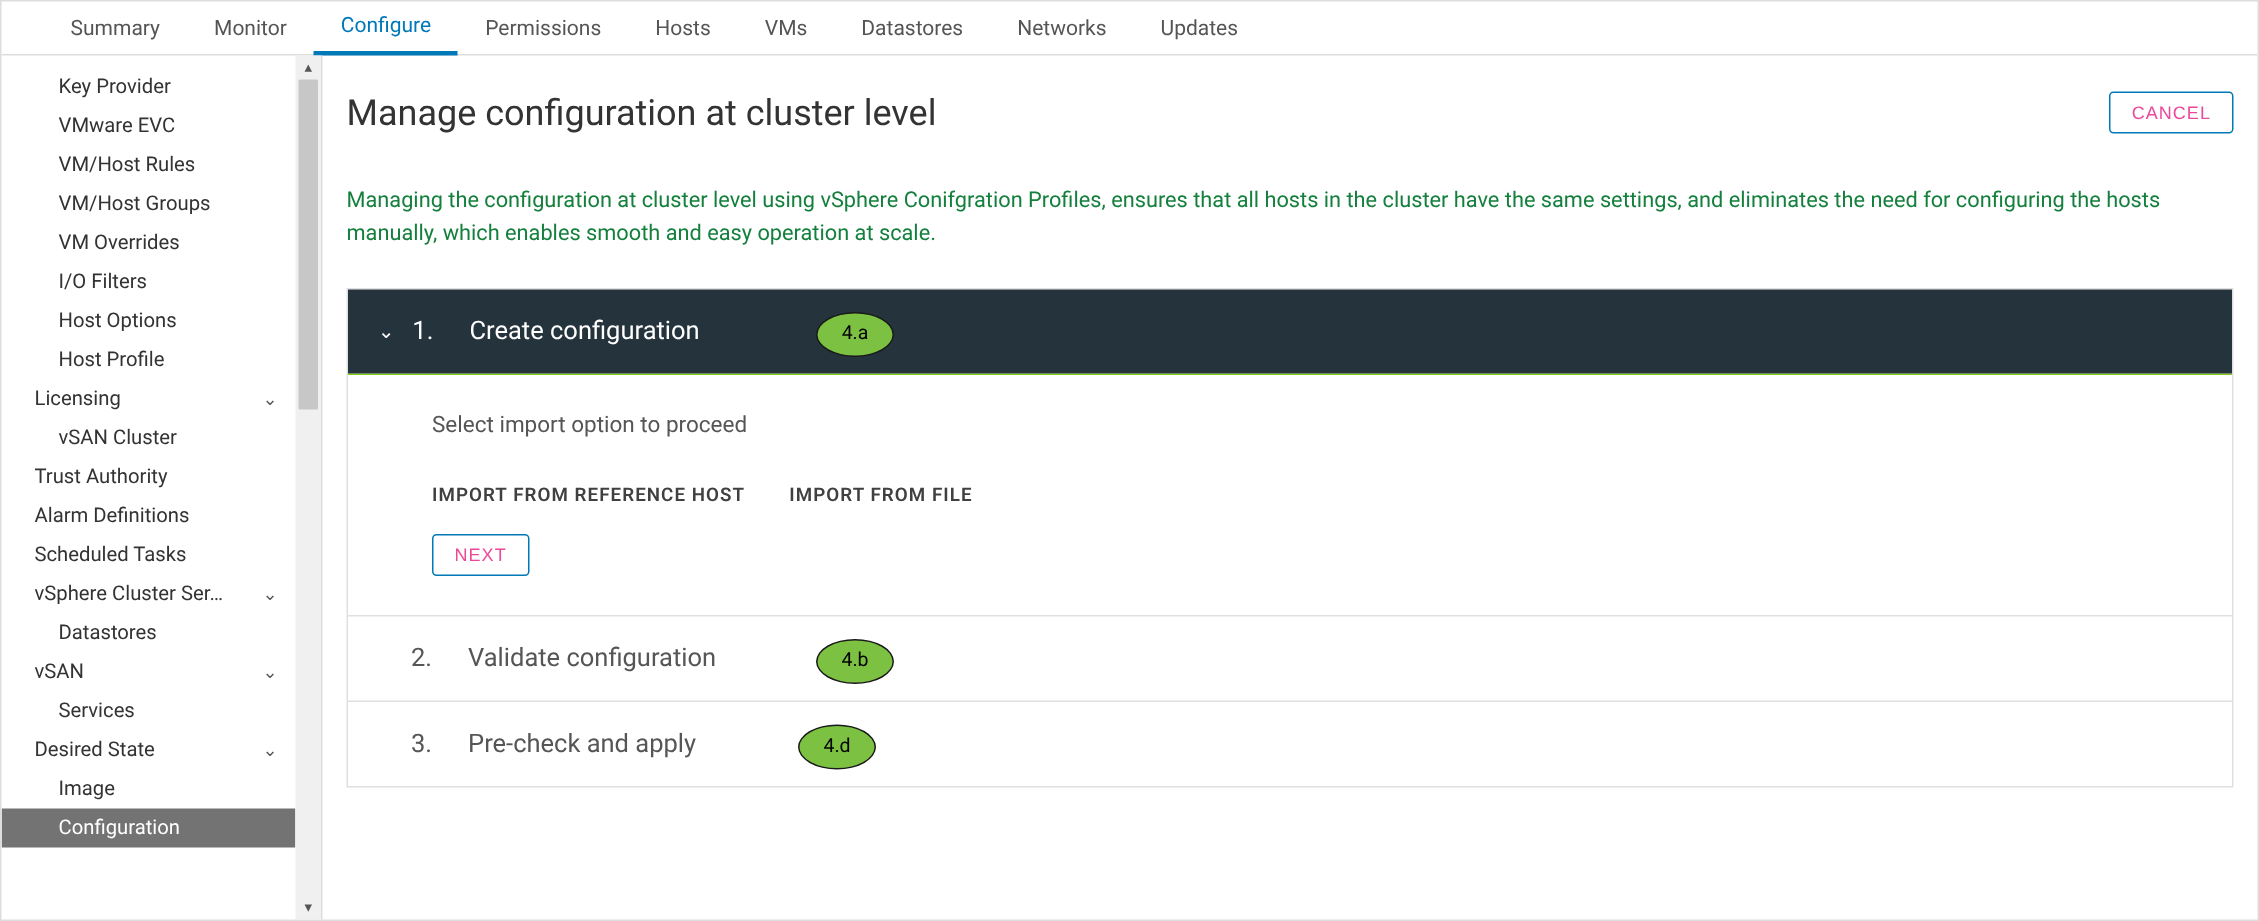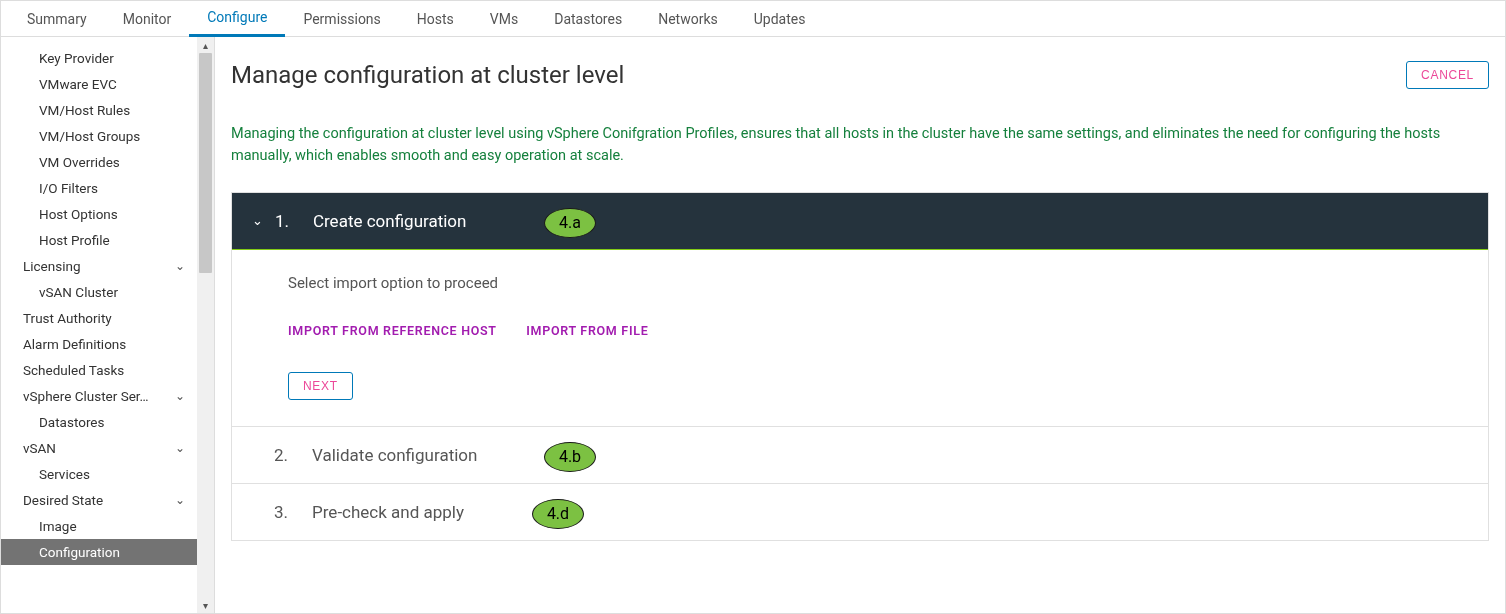--- a/index.html
+++ b/index.html
@@ -11,21 +11,21 @@
     width: 1506px;
     height: 614px;
     overflow: hidden;
     border: 1px solid #ddd;
   }
   
   .tabs {
     display: flex;
     align-items: center;
     gap: 0;
-    padding: 0 8px;
+    padding: 0 28px;
     border-bottom: 1px solid #ddd;
     height: 36px;
   }
   .tab {
     padding: 0 18px;
     height: 36px;
     display: flex;
     align-items: center;
     color: #555;
     cursor: pointer;
@@ -141,37 +141,37 @@
   .step-num{ margin-right:24px; margin-left:22px; font-size:17px;}
   .step-header.expanded .step-num{ margin-left:0px;}
   .step-title{ }
   .exp-icon{ margin-right:12px; font-size:13px;}
   .step-body{
     padding: 24px 56px 26px 56px;
     border-top:1px solid #84cc16;
   }
   .step-instr{ color:#555; font-size:15px; margin-bottom:30px;}
   .link-btn{
-    color:#a21caf;
+    color:#404040;
     font-size:12.5px;
     letter-spacing:0.7px;
     font-weight:600;
     margin-right:26px;
     cursor:pointer;
   }
-  .next-wrap{margin-top:34px;}
+  .next-wrap{margin-top:18px;}
   
   .anno{
     position:absolute;
     width:52px;height:30px;
     background:#7cc142;
     border:1.5px solid #1a1a1a;
     border-radius:50%;
     display:flex;align-items:center;justify-content:center;
-    font-size:16px;color:#000;
+    font-size:13px;color:#000;
     pointer-events:none;
   }
 </style>
 </head>
 <body>
 
 <div class="tabs" id="tabs">
     <div class="tab">Summary</div>
     <div class="tab">Monitor</div>
     <div class="tab active">Configure</div>

